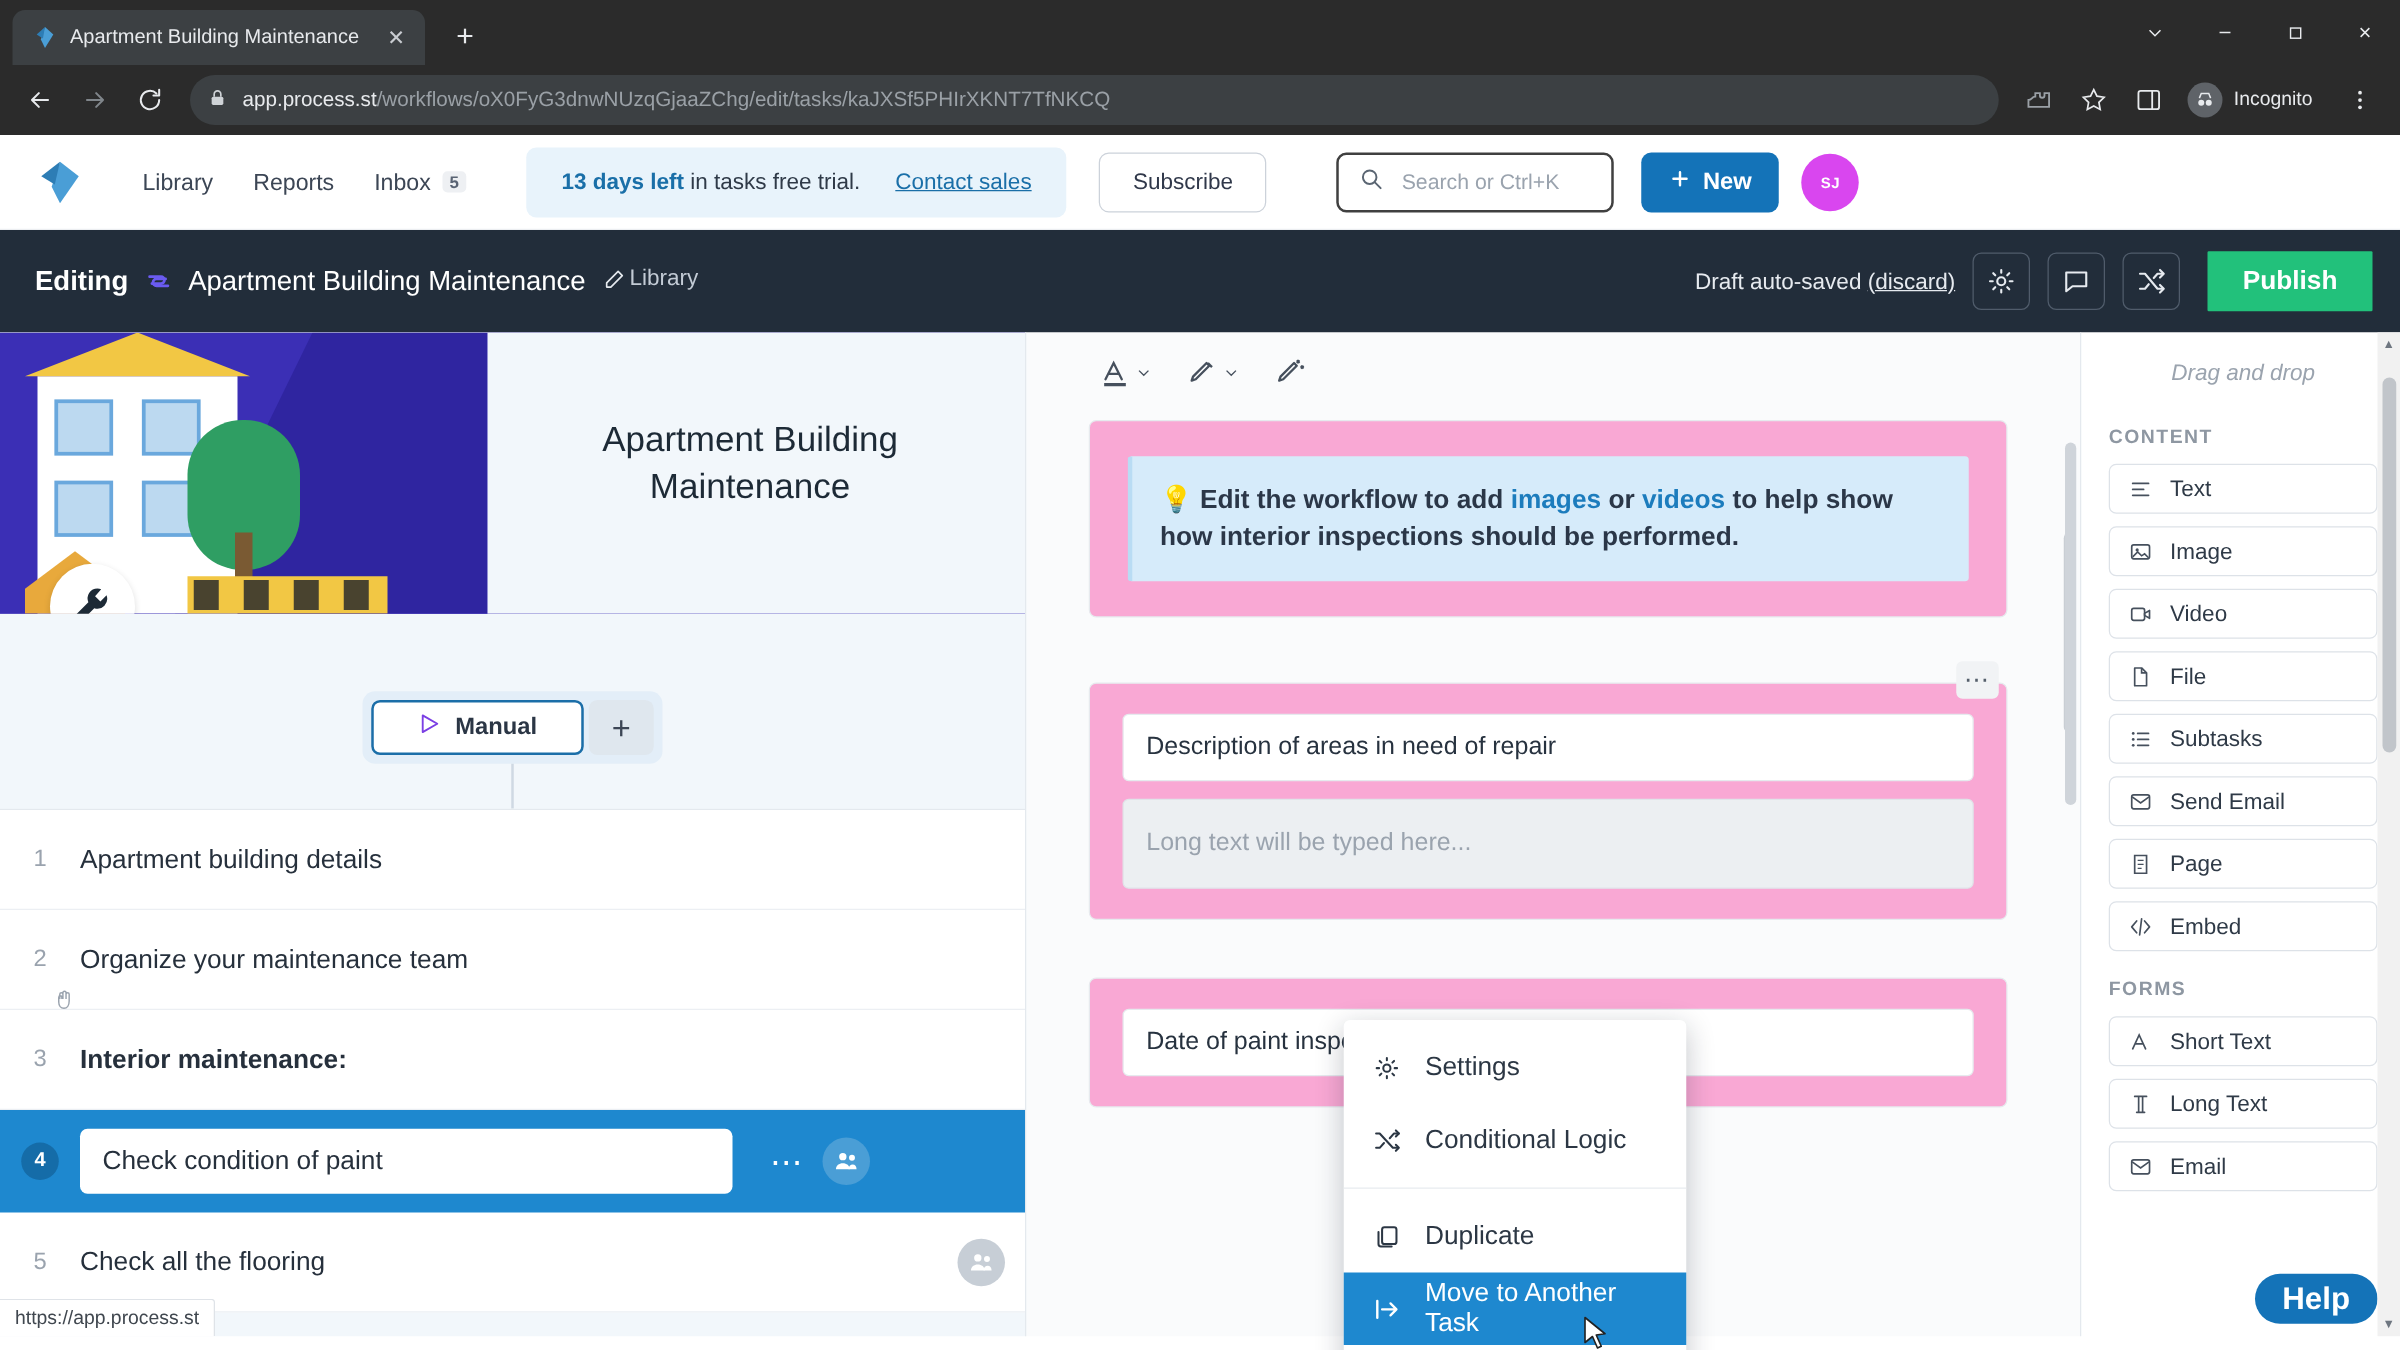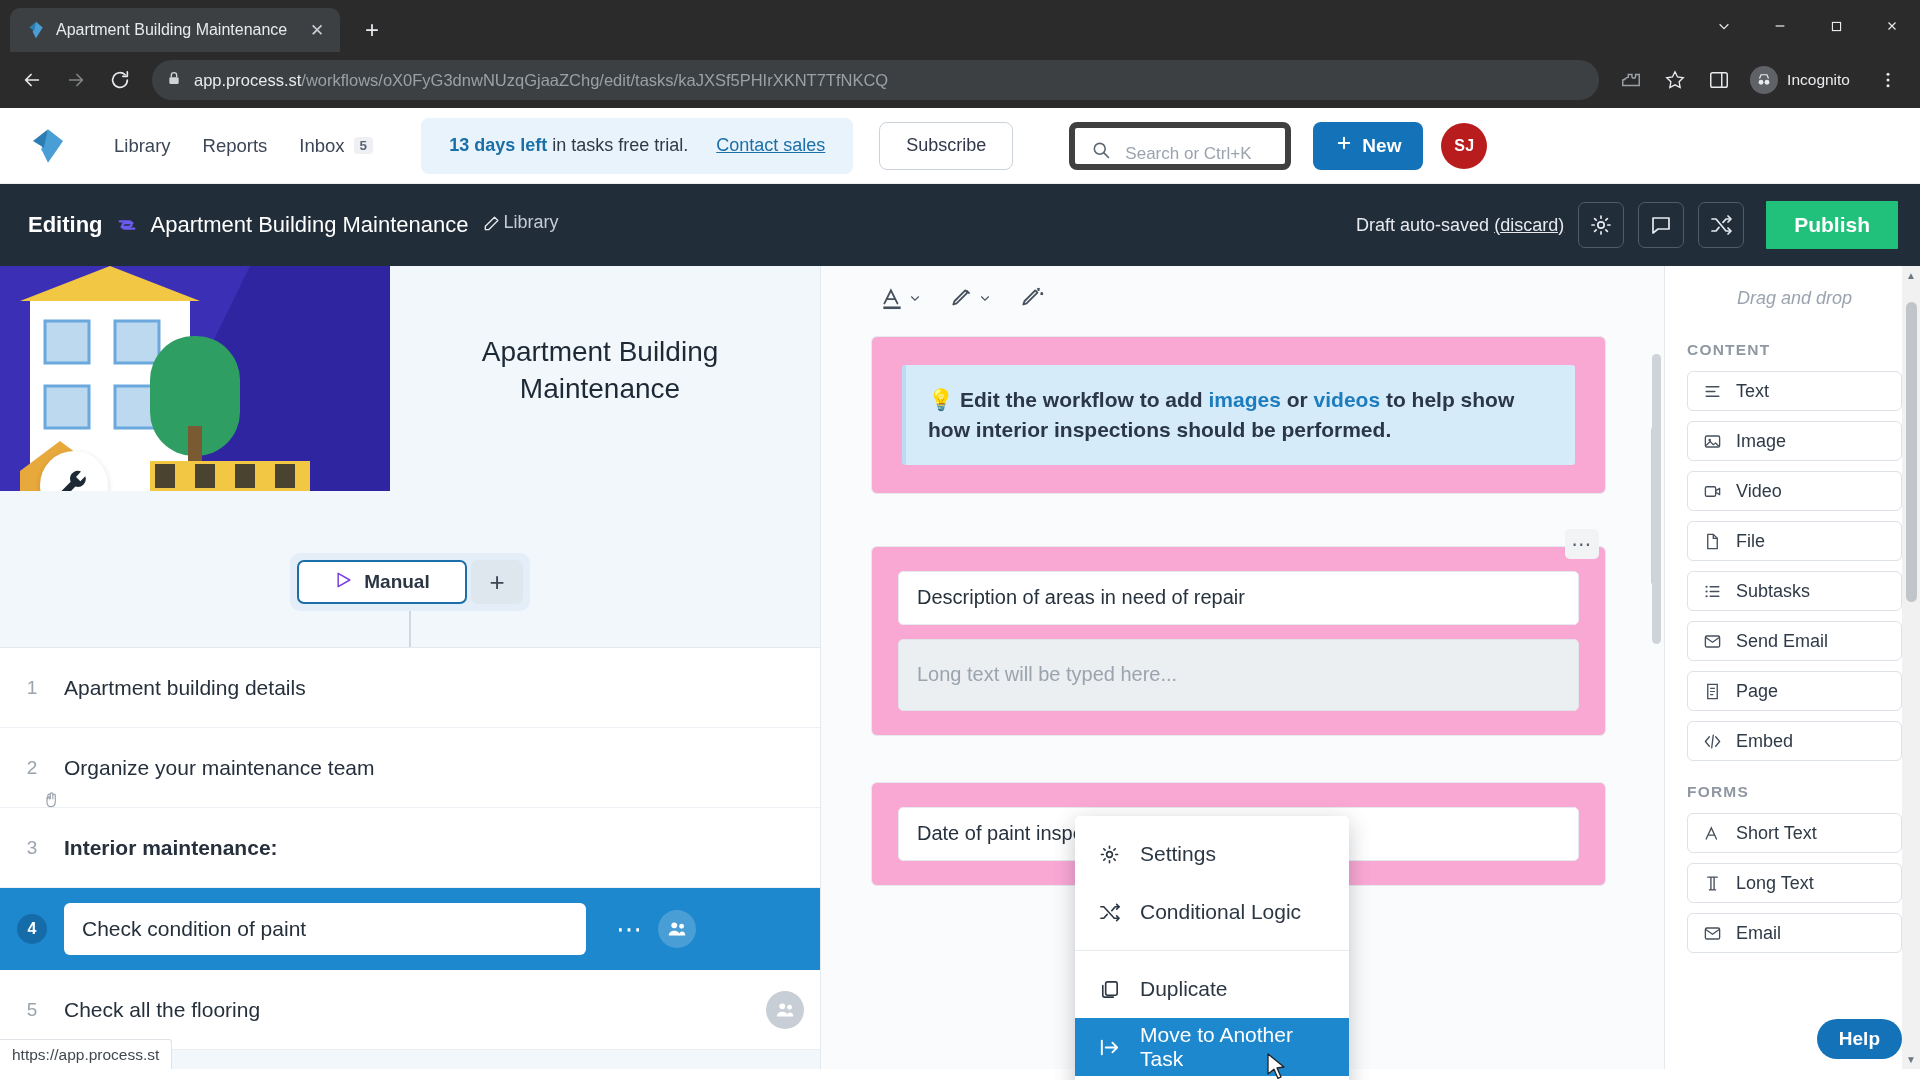--- a/index.html
+++ b/index.html
@@ -76,31 +76,31 @@
     display: flex; align-items: center; gap: 28px; padding: 0 28px; font-size: 18px; color: #2f3a48;
   }
   .trial-banner b { color: #1a6fa8; font-weight: 700; }
   .trial-link { color: #1a6fa8; text-decoration: underline; font-size: 18px; }
   .subscribe-btn {
     margin-left: 26px; height: 48px; padding: 0 26px; border: 1px solid #ccd2da; border-radius: 8px;
     background: #fff; font-size: 18px; color: #30384a; display: flex; align-items: center;
   }
   .search-box {
     margin-left: 56px; width: 220px; flex: 1 1 220px; max-width: 222px; height: 48px;
-    border: 6px solid #404040; border-radius: 8px; display: flex; align-items: flex-end;
+    border: 2px solid #404040; border-radius: 8px; display: flex; align-items: center;
     gap: 14px; padding: 0 16px;
   }
   .search-ph { color: #9aa3ae; font-size: 17px; }
   .new-btn {
     margin-left: 22px; height: 48px; padding: 0 22px; background: #1473b8; color: #fff;
     border-radius: 8px; display: flex; align-items: center; gap: 9px; font-size: 19px; font-weight: 600;
   }
   .avatar-circle {
-    margin-left: 18px; width: 46px; height: 46px; border-radius: 50%; background: #b91c1c;
-    color: #fff; font-size: 16px; font-weight: 600; display: flex; align-items: center;
+    margin-left: 18px; width: 46px; height: 46px; border-radius: 50%; background: #d946ef;
+    color: #fff; font-size: 12px; font-weight: 600; display: flex; align-items: center;
     justify-content: center; letter-spacing: .4px;
   }
 
   
   .edit-bar {
     height: 82px; background: #222d3a; display: flex; align-items: center; padding: 0 22px 0 28px;
   }
   .edit-left { display: flex; flex-direction: row; justify-content: center; gap: 2px; }
   .edit-title-row { display: flex; align-items: center; gap: 13px; }
   .edit-word { color: #ffffff; font-size: 22px; font-weight: 700; }
@@ -239,21 +239,21 @@
     color: #8e97a2; font-size: 15.5px; letter-spacing: 1.2px; font-weight: 600; margin-bottom: 12px;
   }
   .comp-btn {
     height: 40px; border: 1px solid #dde2e8; border-radius: 6px; display: flex; align-items: center;
     gap: 13px; padding: 0 15px; margin-bottom: 10px; font-size: 18px; color: #2f3a47; background: #fff;
   }
   .comp-ico { width: 20px; flex: 0 0 20px; color: #46505d; display: flex; align-items: center; }
   .help-btn {
     position: absolute; right: 18px; bottom: 10px; background: #1473b8; color: #fff;
     border-radius: 20px; height: 40px; padding: 0 22px; display: flex; align-items: center;
-    font-size: 19px; font-weight: 600;
+    font-size: 25px; font-weight: 600;
   }
 
   
   .vscroll-outer {
     position: absolute; right: 0; top: 0; width: 18px; height: 803px; background: #f1f1f1;
   }
   .vscroll-thumb {
     position: absolute; right: 3px; top: 36px; width: 11px; height: 300px;
     background: #c1c5ca; border-radius: 6px;
   }

